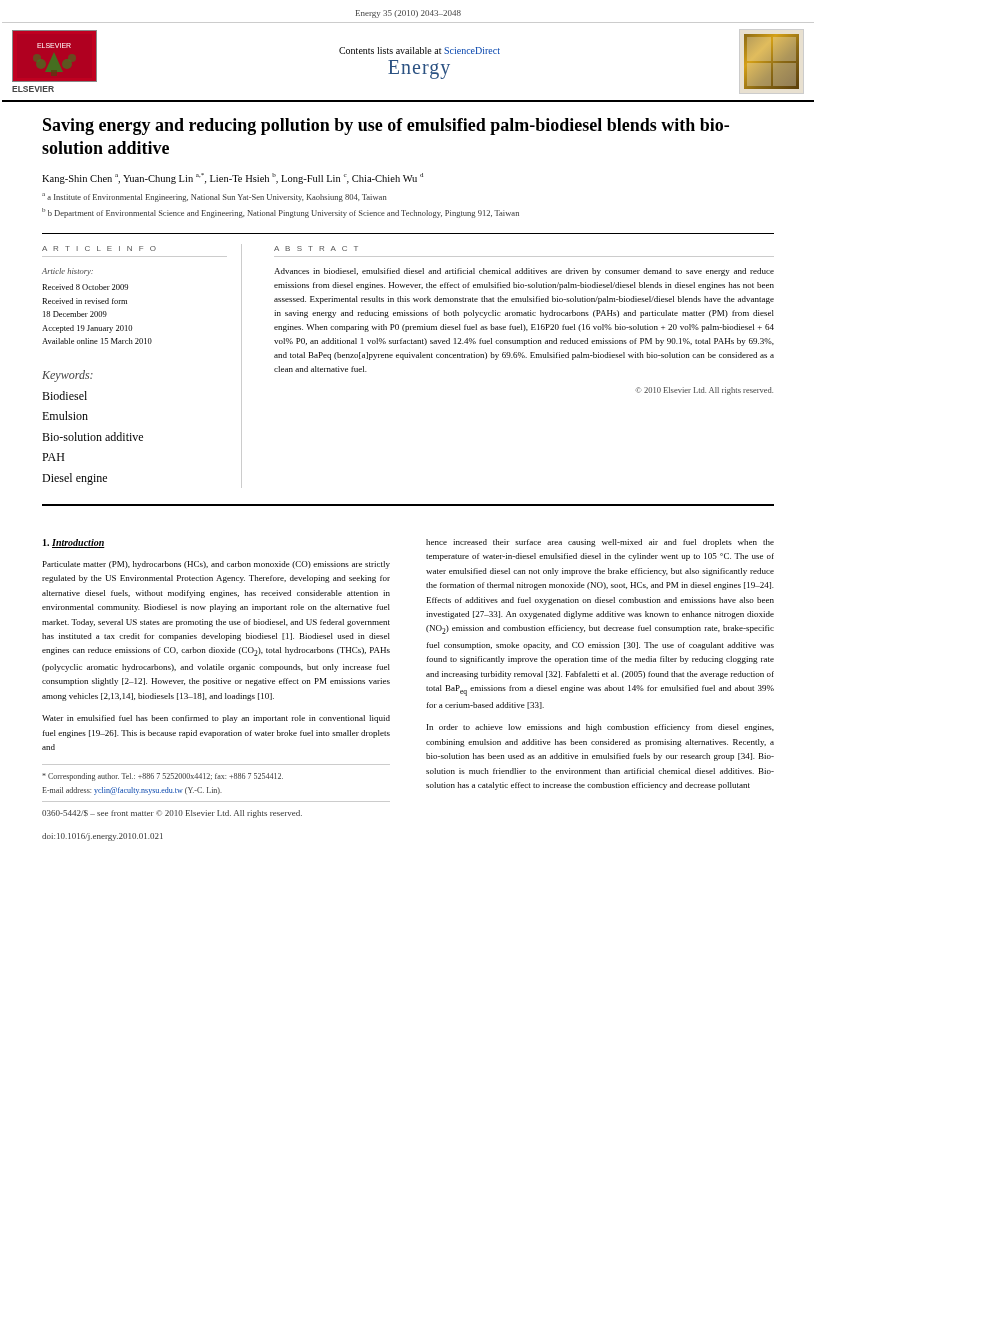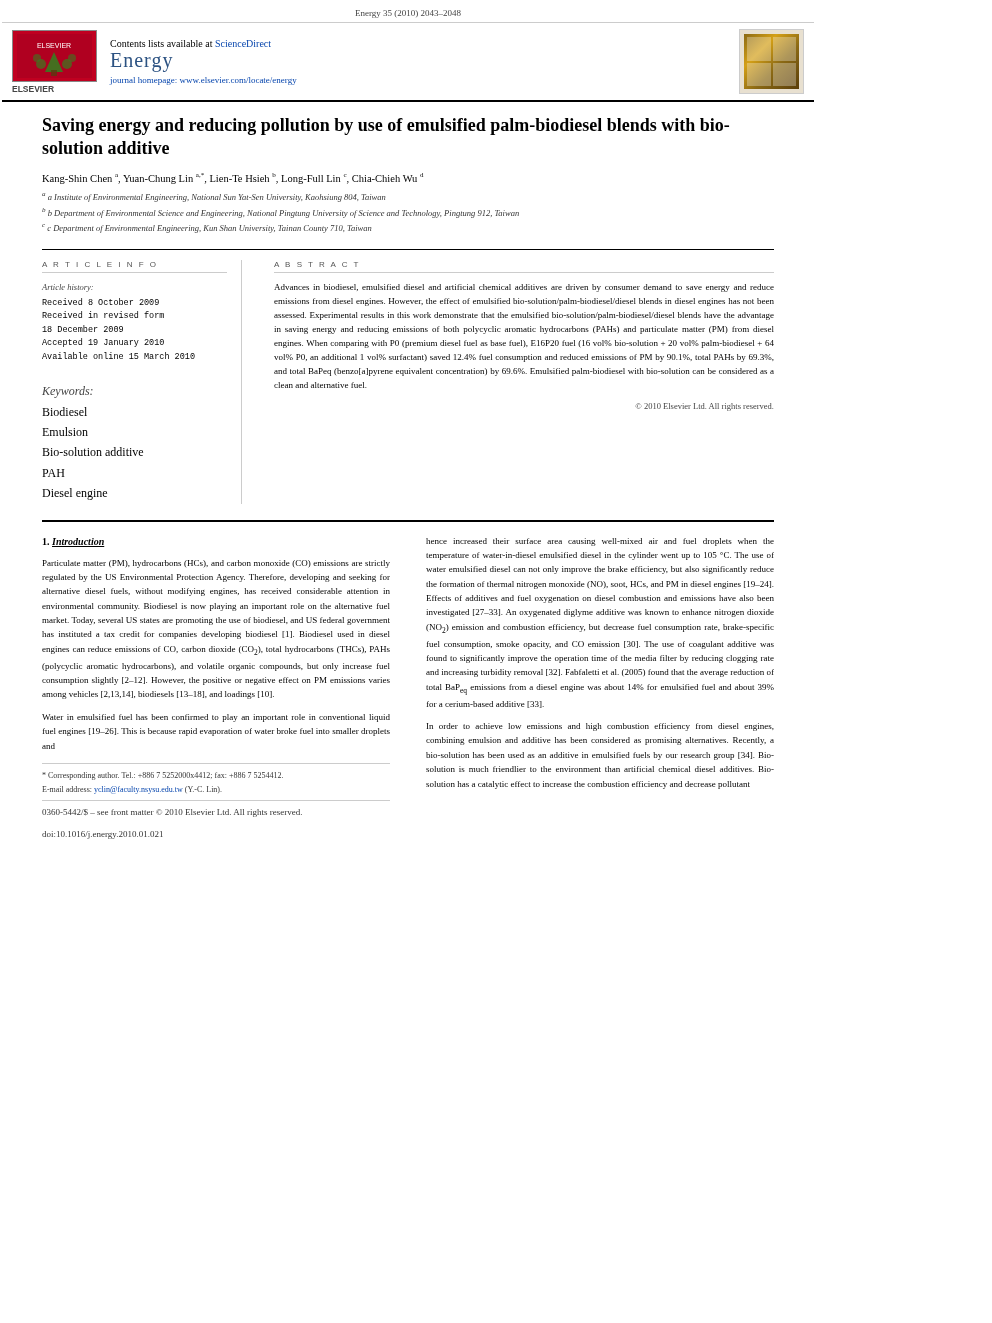--- a/index.html
+++ b/index.html
@@ -29,21 +29,21 @@
     .journal-header {
       display: flex;
       align-items: center;
       border-bottom: 2px solid #000;
       padding: 6px 10px;
       gap: 10px;
     }
 
     .journal-center {
       flex: 1;
-      text-align: left;
+      text-align: center;
     }
 
     .journal-title-big {
       font-size: 20px;
       font-weight: normal;
       color: #2c5282;
       font-family: 'Times New Roman', serif;
       letter-spacing: 1px;
     }
 
@@ -103,21 +103,20 @@
       margin-bottom: 6px;
     }
 
     .authors sup {
       font-size: 7px;
     }
 
     .affiliations {
       font-size: 8.5px;
       color: #333;
-      font-style: italic;
       line-height: 1.5;
       margin-bottom: 14px;
     }
 
     .affiliations p {
       margin-bottom: 1px;
     }
 
     
     .two-col {
@@ -159,21 +158,20 @@
     .article-history .hist-label {
       font-style: italic;
       color: #444;
       display: block;
       margin-bottom: 2px;
     }
 
     .article-history .hist-item {
       display: block;
       color: #000;
-      font-family: Liberation Mono, monospace;
     }
 
     .keywords-section {
       font-size: 12px;
       margin-top: 19px;
     }
 
     .keywords-section .kw-label {
       font-style: italic;
       color: #444;
@@ -203,20 +201,21 @@
 
     
     .body-content {
       border-top: 2px solid #000;
       padding-top: 12px;
     }
 
     .body-two-col {
       display: flex;
       gap: 36px;
+      margin-top: 17px;
     }
 
     .body-col {
       flex: 1;
       font-size: 9px;
       line-height: 1.6;
       color: #000;
       text-align: justify;
     }
 
@@ -320,24 +319,20 @@
       </div>
       <div class="elsevier-label">ELSEVIER</div>
     </div>
 
     <div class="journal-center">
       <div class="science-direct">
         <span>Contents lists available at</span>
         <span style="color:#0645ad;">ScienceDirect</span>
       </div>
       <div class="journal-title-big">Energy</div>
-      <div class="journal-homepage">
-        <span>journal homepage:</span>
-        <span style="color:#0645ad;">www.elsevier.com/locate/energy</span>
-      </div>
     </div>
 
     <div class="journal-thumb">
       <div class="journal-thumb-inner">
         <div class="thumb-cell"></div>
         <div class="thumb-cell"></div>
         <div class="thumb-cell"></div>
         <div class="thumb-cell"></div>
       </div>
     </div>
@@ -347,21 +342,20 @@
 
     <div class="article-title">Saving energy and reducing pollution by use of emulsified palm-biodiesel blends with bio-solution additive</div>
 
     <div class="authors">
       Kang-Shin Chen <sup>a</sup>, Yuan-Chung Lin <sup>a,*</sup>, Lien-Te Hsieh <sup>b</sup>, Long-Full Lin <sup>c</sup>, Chia-Chieh Wu <sup>d</sup>
     </div>
 
     <div class="affiliations">
       <p><sup>a</sup> <span>a Institute of Environmental Engineering, National Sun Yat-Sen University, Kaohsiung 804, Taiwan</span></p>
       <p><sup>b</sup> <span>b Department of Environmental Science and Engineering, National Pingtung University of Science and Technology, Pingtung 912, Taiwan</span></p>
-      <p><sup>c</sup> <span>c Department of Environmental Engineering, Kun Shan University, Tainan County 710, Taiwan</span></p>
     </div>
 
     <div class="two-col">
 
       <div class="article-info-col">
         <div class="col-heading">A R T I C L E   I N F O</div>
 
         <div class="article-history">
           <span class="hist-label">Article history:</span>
           <span class="hist-item">Received 8 October 2009</span>

